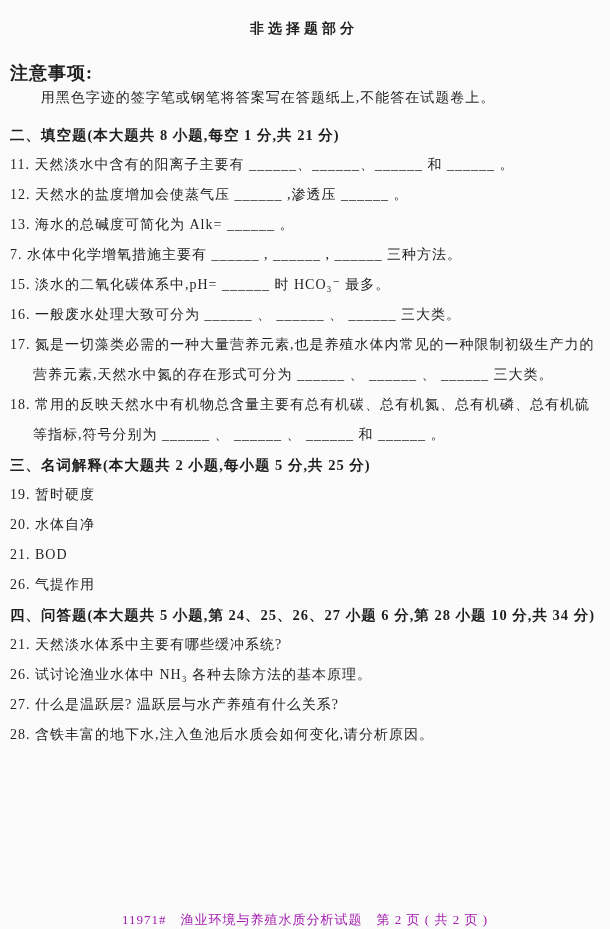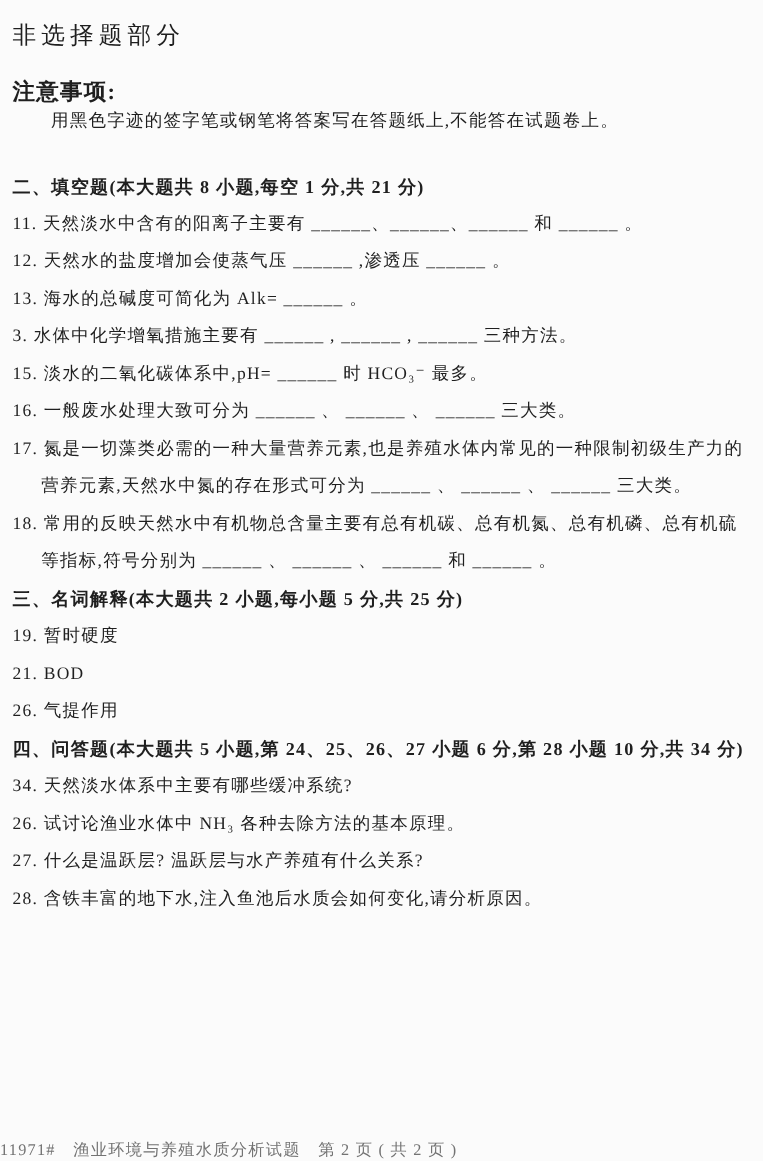--- a/index.html
+++ b/index.html
@@ -18,103 +18,104 @@
   }
   .sheet {
     position: relative;
     width: 100%;
     height: 100%;
     box-sizing: border-box;
     padding: 0 12px 0 10px;
   }
   .page-title {
     margin: 16px 0 0 0;
-    font-size: 19px;
+    font-size: 14px;
     line-height: 26px;
-    font-weight: 400;
-    text-align: left;
+    font-weight: 700;
+    text-align: center;
     letter-spacing: 4px;
   }
   .notice-label {
     margin-top: 22px;
     font-size: 18px;
     line-height: 18px;
     font-weight: 700;
     letter-spacing: 1px;
   }
   .notice-text {
     margin: 7px 0 0 0;
     font-size: 14px;
     line-height: 18px;
     text-indent: 2.2em;
     letter-spacing: 1px;
     font-family: Liberation Serif, serif;
   }
   .lines {
-    margin-top: 28px;
+    margin-top: 13px;
     font-size: 14px;
     line-height: 30px;
     letter-spacing: 1px;
   }
   .section-heading {
     margin: 0;
     font-size: 14.5px;
     font-weight: 700;
   }
   .item {
     margin: 0;
     padding-left: 23px;
     text-indent: -23px;
     font-weight: 400;
   }
   .page-footer {
     position: absolute;
     left: 0;
     bottom: 16px;
     width: 100%;
-    text-align: left;
+    text-align: center;
     font-size: 13px;
-    color: #737373;
+    color: #a21caf;
     letter-spacing: 1px;
   }
 </style>
 </head>
 <body>
 
 <div class="sheet">
 
   <h1 class="page-title">非选择题部分</h1>
 
   <div class="notice-label">注意事项:</div>
   <p class="notice-text">用黑色字迹的签字笔或钢笔将答案写在答题纸上,不能答在试题卷上。</p>
 
   <div class="lines">
 
     <section>
       <h2 class="section-heading">二、填空题(本大题共 8 小题,每空 1 分,共 21 分)</h2>
       <p class="item">11. 天然淡水中含有的阳离子主要有 ______、______、______ 和 ______ 。</p>
       <p class="item">12. 天然水的盐度增加会使蒸气压 ______ ,渗透压 ______ 。</p>
       <p class="item">13. 海水的总碱度可简化为 Alk= ______ 。</p>
-      <p class="item">3. 水体中化学增氧措施主要有 ______ , ______ , ______ 三种方法。</p>
+      <p class="item">7. 水体中化学增氧措施主要有 ______ , ______ , ______ 三种方法。</p>
       <p class="item">15. 淡水的二氧化碳体系中,pH= ______ 时 HCO₃⁻ 最多。</p>
       <p class="item">16. 一般废水处理大致可分为 ______ 、 ______ 、 ______ 三大类。</p>
       <p class="item">17. 氮是一切藻类必需的一种大量营养元素,也是养殖水体内常见的一种限制初级生产力的营养元素,天然水中氮的存在形式可分为 ______ 、 ______ 、 ______ 三大类。</p>
       <p class="item">18. 常用的反映天然水中有机物总含量主要有总有机碳、总有机氮、总有机磷、总有机硫等指标,符号分别为 ______ 、 ______ 、 ______ 和 ______ 。</p>
     </section>
 
     <section>
       <h2 class="section-heading">三、名词解释(本大题共 2 小题,每小题 5 分,共 25 分)</h2>
       <p class="item">19. 暂时硬度</p>
+      <p class="item">20. 水体自净</p>
       <p class="item">21. BOD</p>
       <p class="item">26. 气提作用</p>
     </section>
 
     <section>
       <h2 class="section-heading">四、问答题(本大题共 5 小题,第 24、25、26、27 小题 6 分,第 28 小题 10 分,共 34 分)</h2>
-      <p class="item">34. 天然淡水体系中主要有哪些缓冲系统?</p>
+      <p class="item">21. 天然淡水体系中主要有哪些缓冲系统?</p>
       <p class="item">26. 试讨论渔业水体中 NH₃ 各种去除方法的基本原理。</p>
       <p class="item">27. 什么是温跃层? 温跃层与水产养殖有什么关系?</p>
       <p class="item">28. 含铁丰富的地下水,注入鱼池后水质会如何变化,请分析原因。</p>
     </section>
 
   </div>
 
   <div class="page-footer">11971#　渔业环境与养殖水质分析试题　第 2 页 ( 共 2 页 )</div>
 
 </div>

